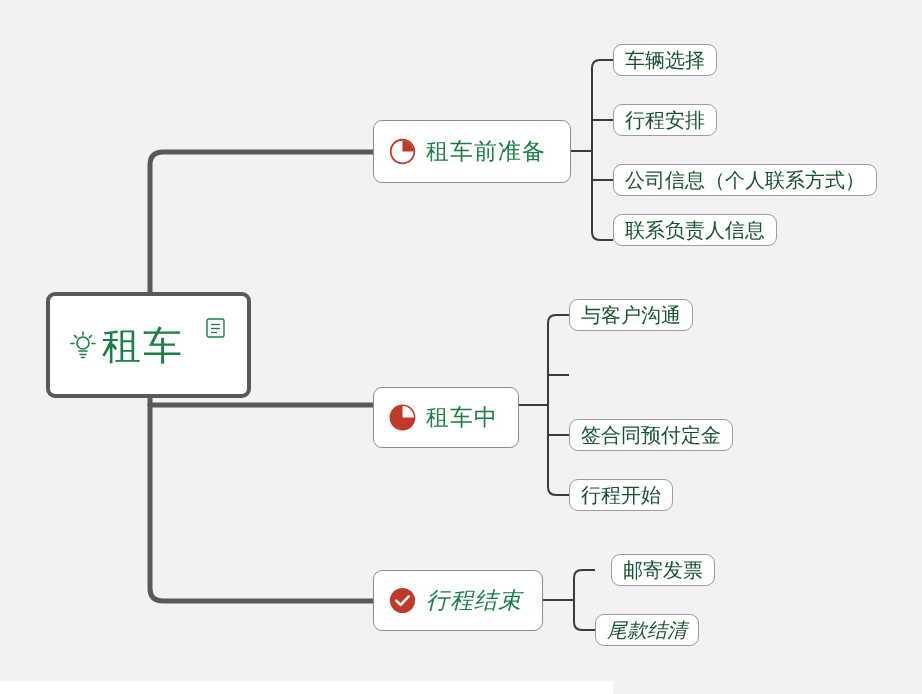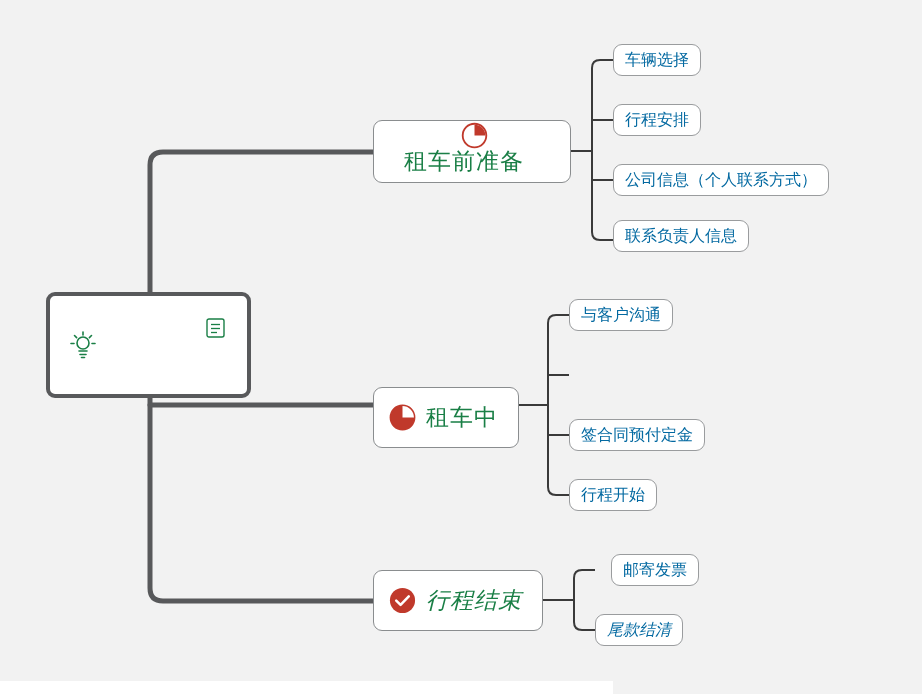--- a/index.html
+++ b/index.html
@@ -107,22 +107,22 @@
     border: 1.4px solid #9a9c9e;
     border-radius: 9px;
     height: 32px;
     display: flex;
     align-items: center;
     justify-content: center;
     padding: 0 11px;
     z-index: 4;
   }
   .leaf-label {
-    color: #0369a1;
-    font-size: 16px;
+    color: #14532d;
+    font-size: 20px;
     line-height: 1;
     white-space: nowrap;
   }
 </style>
 </head>
 <body>
 
 <div id="canvas">
 
   <div id="bottom-strip"></div>
@@ -160,46 +160,47 @@
         <line x1="13" y1="1" x2="13" y2="4"></line>
         <line x1="4.5" y1="4.5" x2="6.6" y2="6.6"></line>
         <line x1="21.5" y1="4.5" x2="19.4" y2="6.6"></line>
         <line x1="1" y1="12.5" x2="4" y2="12.5"></line>
         <line x1="22" y1="12.5" x2="25" y2="12.5"></line>
         <line x1="9" y1="20" x2="17" y2="20"></line>
         <line x1="10" y1="23.5" x2="16" y2="23.5"></line>
         <line x1="11.5" y1="26.5" x2="14.5" y2="26.5"></line>
       </g>
     </svg>
+    <span class="root-label">租车</span>
     <svg class="root-note" viewBox="0 0 19 20">
       <rect x="1" y="1" width="17" height="18" rx="2" ry="2" fill="none" stroke="#1a7f46" stroke-width="1.4"></rect>
       <line x1="5" y1="6.5" x2="14" y2="6.5" stroke="#1a7f46" stroke-width="1.3"></line>
       <line x1="5" y1="10.5" x2="14" y2="10.5" stroke="#1a7f46" stroke-width="1.3"></line>
       <line x1="5" y1="14.5" x2="11" y2="14.5" stroke="#1a7f46" stroke-width="1.3"></line>
     </svg>
   </div>
 
-  <div class="branch-node" style="left:373px; top:120px; width:198px; height:63px;flex-direction:column;">
+  <div class="branch-node" style="left:373px; top:120px; width:198px; height:63px;">
     <svg class="branch-icon" viewBox="0 0 30 30">
       <circle cx="15" cy="15" r="12.2" fill="none" stroke="#c0392b" stroke-width="1.9"></circle>
       <path d="M 15 15 L 15 3.8 A 11.2 11.2 0 0 1 26.2 15 Z" fill="#c0392b"></path>
     </svg>
     <span class="branch-label">租车前准备</span>
   </div>
 
   <div class="leaf-node" style="left:613px; top:44px;">
     <span class="leaf-label">车辆选择</span>
   </div>
   <div class="leaf-node" style="left:613px; top:104px;">
     <span class="leaf-label">行程安排</span>
   </div>
   <div class="leaf-node" style="left:613px; top:164px;">
     <span class="leaf-label">公司信息（个人联系方式）</span>
   </div>
-  <div class="leaf-node" style="left:613px; top:220px;">
+  <div class="leaf-node" style="left:613px; top:214px;">
     <span class="leaf-label">联系负责人信息</span>
   </div>
 
   <div class="branch-node" style="left:373px; top:375px; width:146px; height:61px;margin-top:12px;">
     <svg class="branch-icon" viewBox="0 0 30 30">
       <circle cx="15" cy="15" r="12.6" fill="#c0392b"></circle>
       <path d="M 15 15 L 15 2.4 A 12.6 12.6 0 0 1 27.6 15 Z" fill="#ffffff"></path>
       <circle cx="15" cy="15" r="12.6" fill="none" stroke="#c0392b" stroke-width="1.5"></circle>
     </svg>
     <span class="branch-label">租车中</span>

